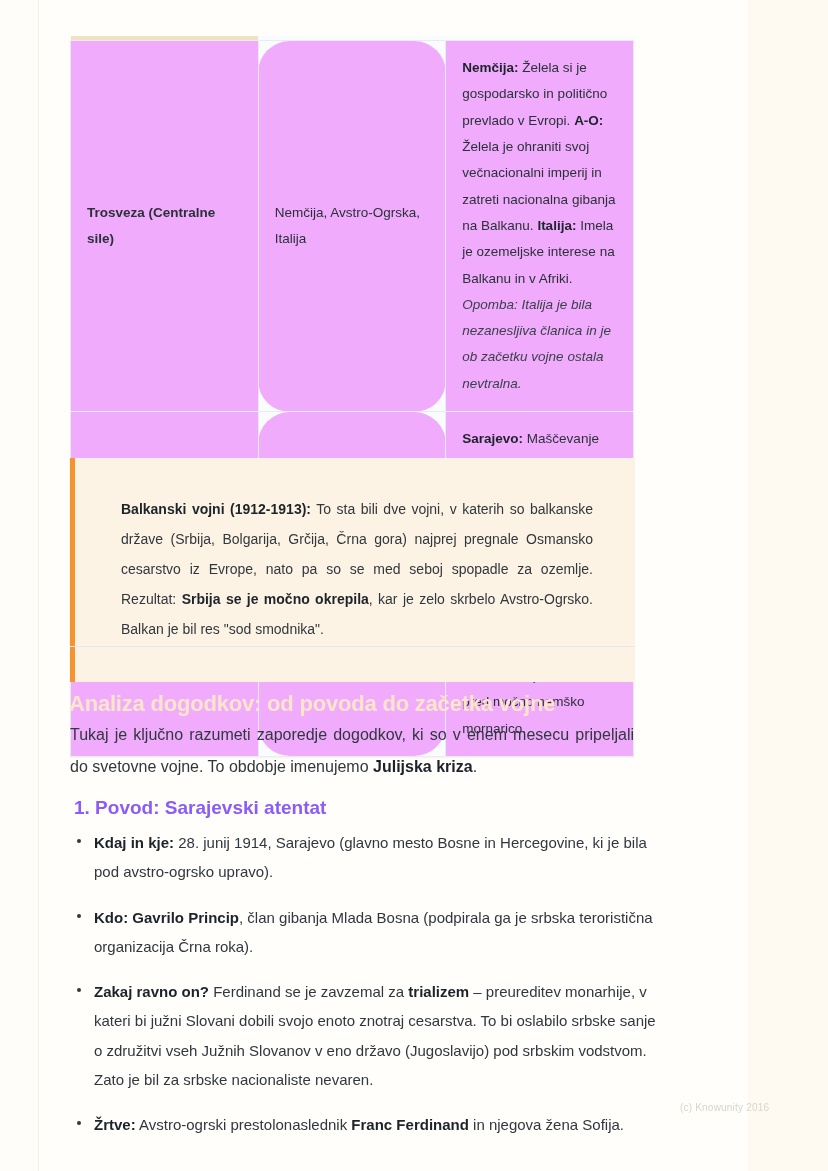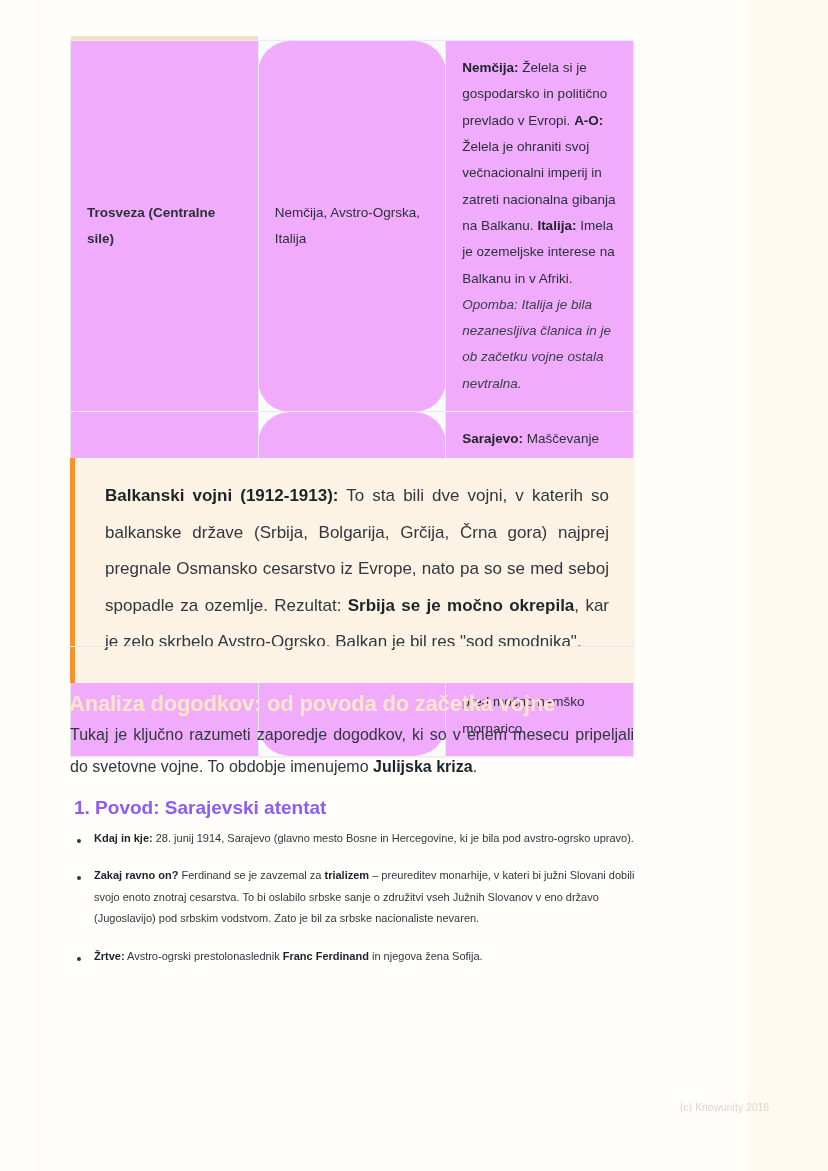--- a/index.html
+++ b/index.html
@@ -97,22 +97,22 @@
     position: absolute;
     left: 70px;
     top: 458px;
     width: 565px;
     background: #fdf3e4;
     border-left: 5px solid #f5932e;
     box-sizing: border-box;
     padding: 20px 26px 22px 30px;
   }
   .callout p {
-    margin: 0;
-    font-size: 17px;
+    margin: 16px;
+    font-size: 14px;
     line-height: 2.15;
     color: #31373e;
     text-align: justify;
   }
   .callout b { font-weight: bold; color: #1d232a; }
 
   
   .divider {
     position: absolute;
     left: 70px;
@@ -163,21 +163,21 @@
     position: absolute;
     left: 70px;
     top: 828px;
     width: 566px;
     margin: 0;
     padding: 0 0 0 24px;
     list-style: none;
   }
   ul.bullets li {
     position: relative;
-    font-size: 11px;
+    font-size: 15px;
     line-height: 1.95;
     color: #31373e;
     margin-bottom: 16px;
     padding-left: 0;
   }
   ul.bullets li::before {
     content: "";
     position: absolute;
     left: -17px;
     top: 11px;
@@ -235,19 +235,20 @@
   <div class="divider"></div>
 
   <h2 class="section-title">Analiza dogodkov: od povoda do začetka vojne</h2>
 
   <p class="intro"><span>Tukaj je ključno razumeti zaporedje dogodkov, ki so v enem mesecu pripeljali do svetovne vojne. To obdobje imenujemo </span><b>Julijska kriza</b><span>.</span></p>
 
   <h3 class="sub-title">1. Povod: Sarajevski atentat</h3>
 
   <ul class="bullets">
     <li><b>Kdaj in kje:</b><span> 28. junij 1914, Sarajevo (glavno mesto Bosne in Hercegovine, ki je bila pod avstro-ogrsko upravo).</span></li>
+    <li><b>Kdo: Gavrilo Princip</b><span>, član gibanja Mlada Bosna (podpirala ga je srbska teroristična organizacija Črna roka).</span></li>
     <li><b>Zakaj ravno on?</b><span> Ferdinand se je zavzemal za </span><b>trializem</b><span> – preureditev monarhije, v kateri bi južni Slovani dobili svojo enoto znotraj cesarstva. To bi oslabilo srbske sanje o združitvi vseh Južnih Slovanov v eno državo (Jugoslavijo) pod srbskim vodstvom. Zato je bil za srbske nacionaliste nevaren.</span></li>
     <li><b>Žrtve:</b><span> Avstro-ogrski prestolonaslednik </span><b>Franc Ferdinand</b><span> in njegova žena Sofija.</span></li>
   </ul>
 
   <div class="watermark">(c) Knowunity 2016</div>
 
 </div>
 
 </body></html>

